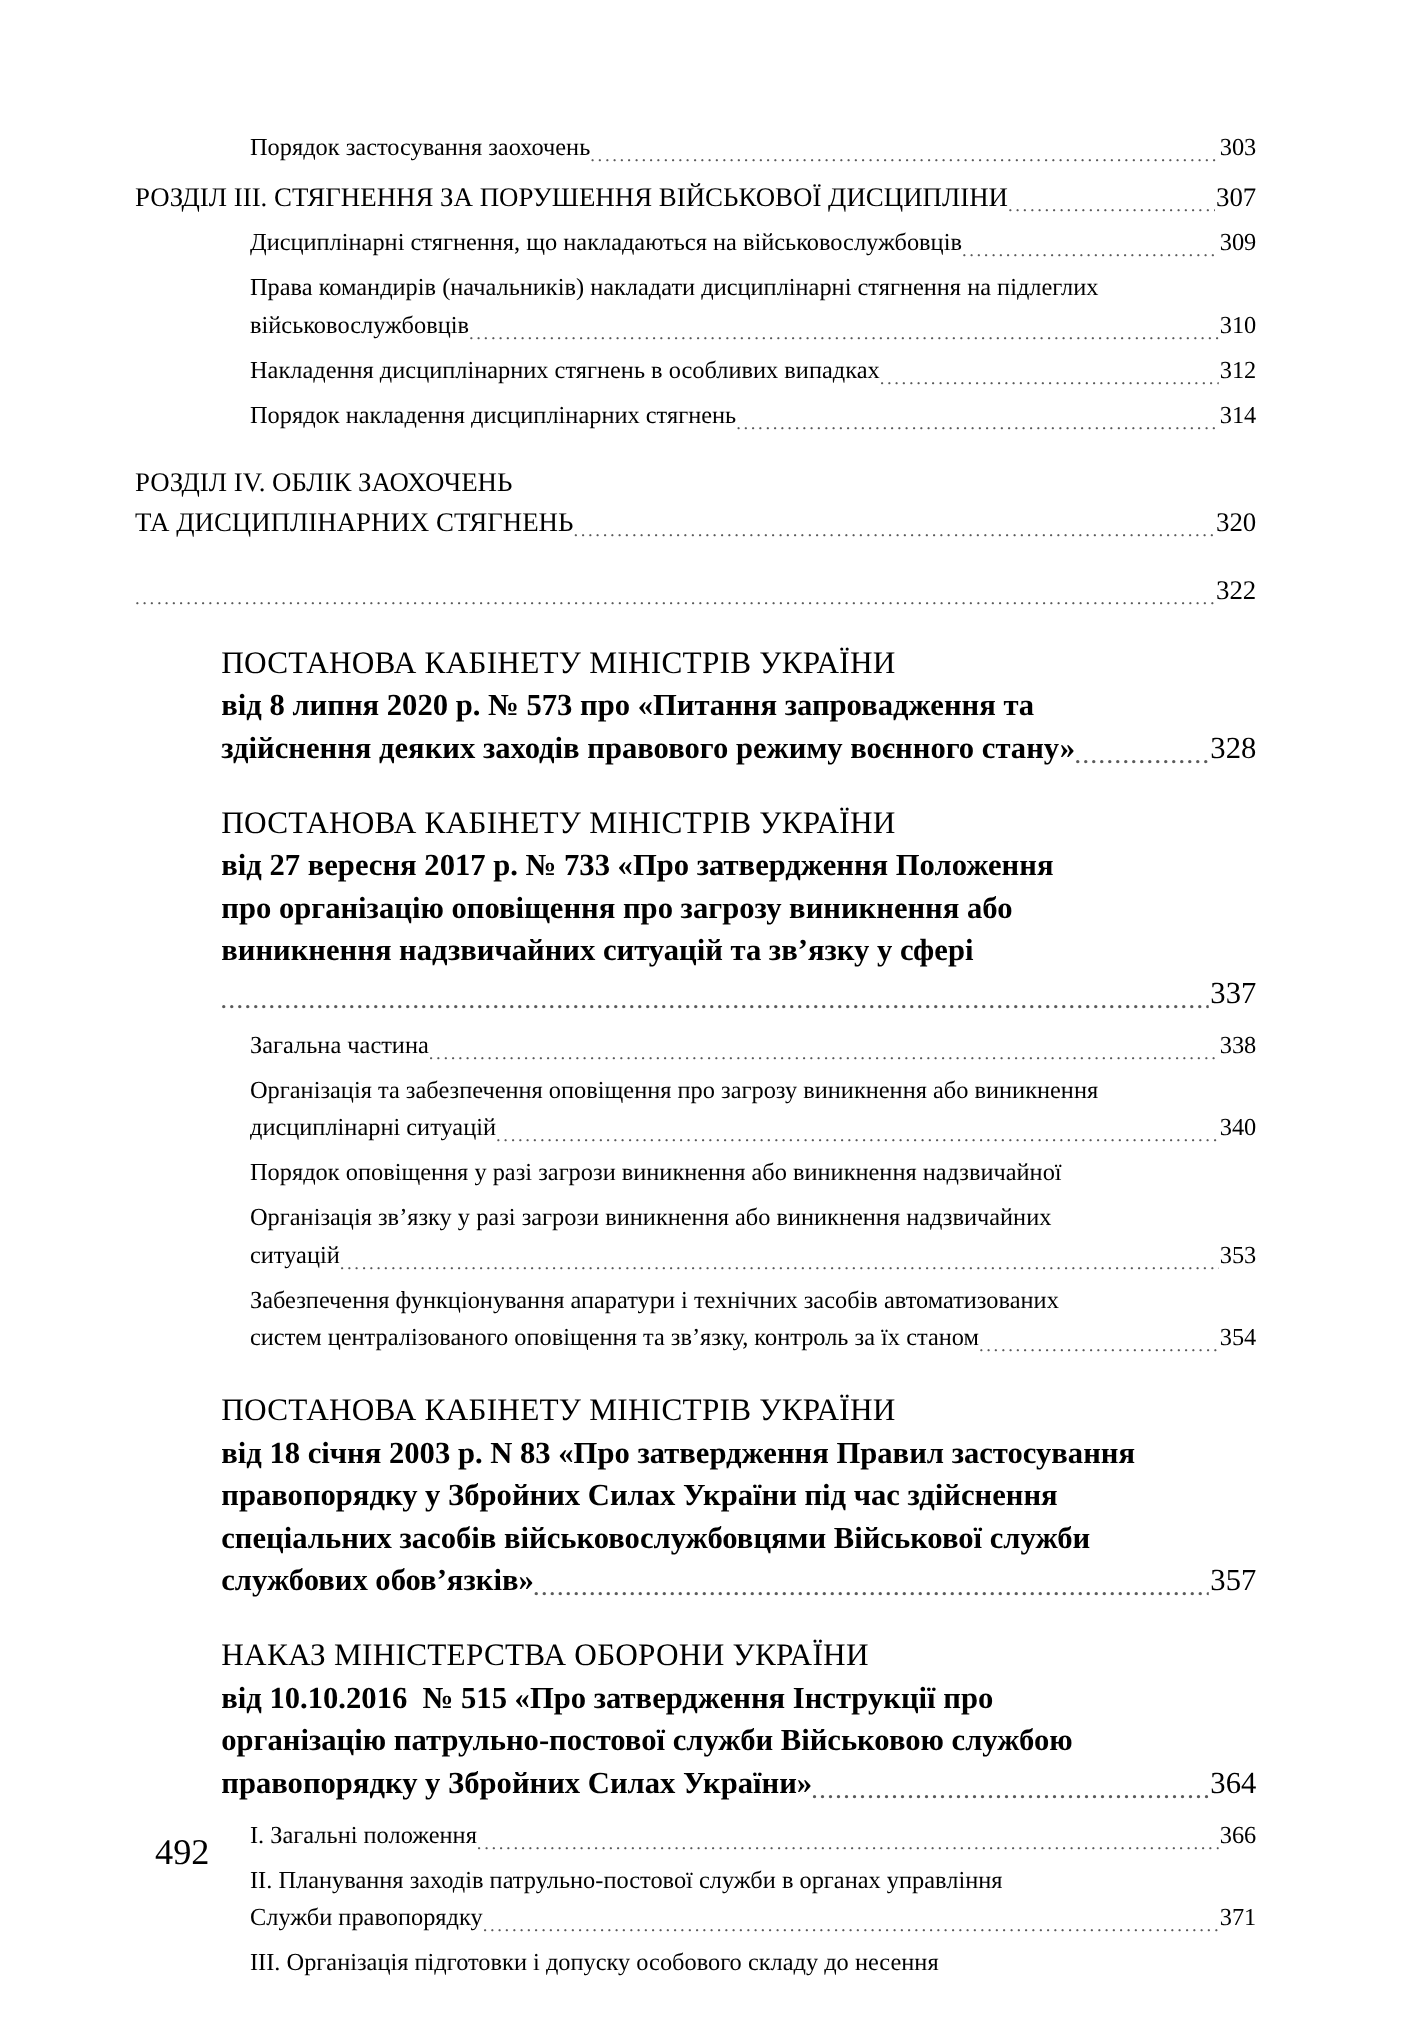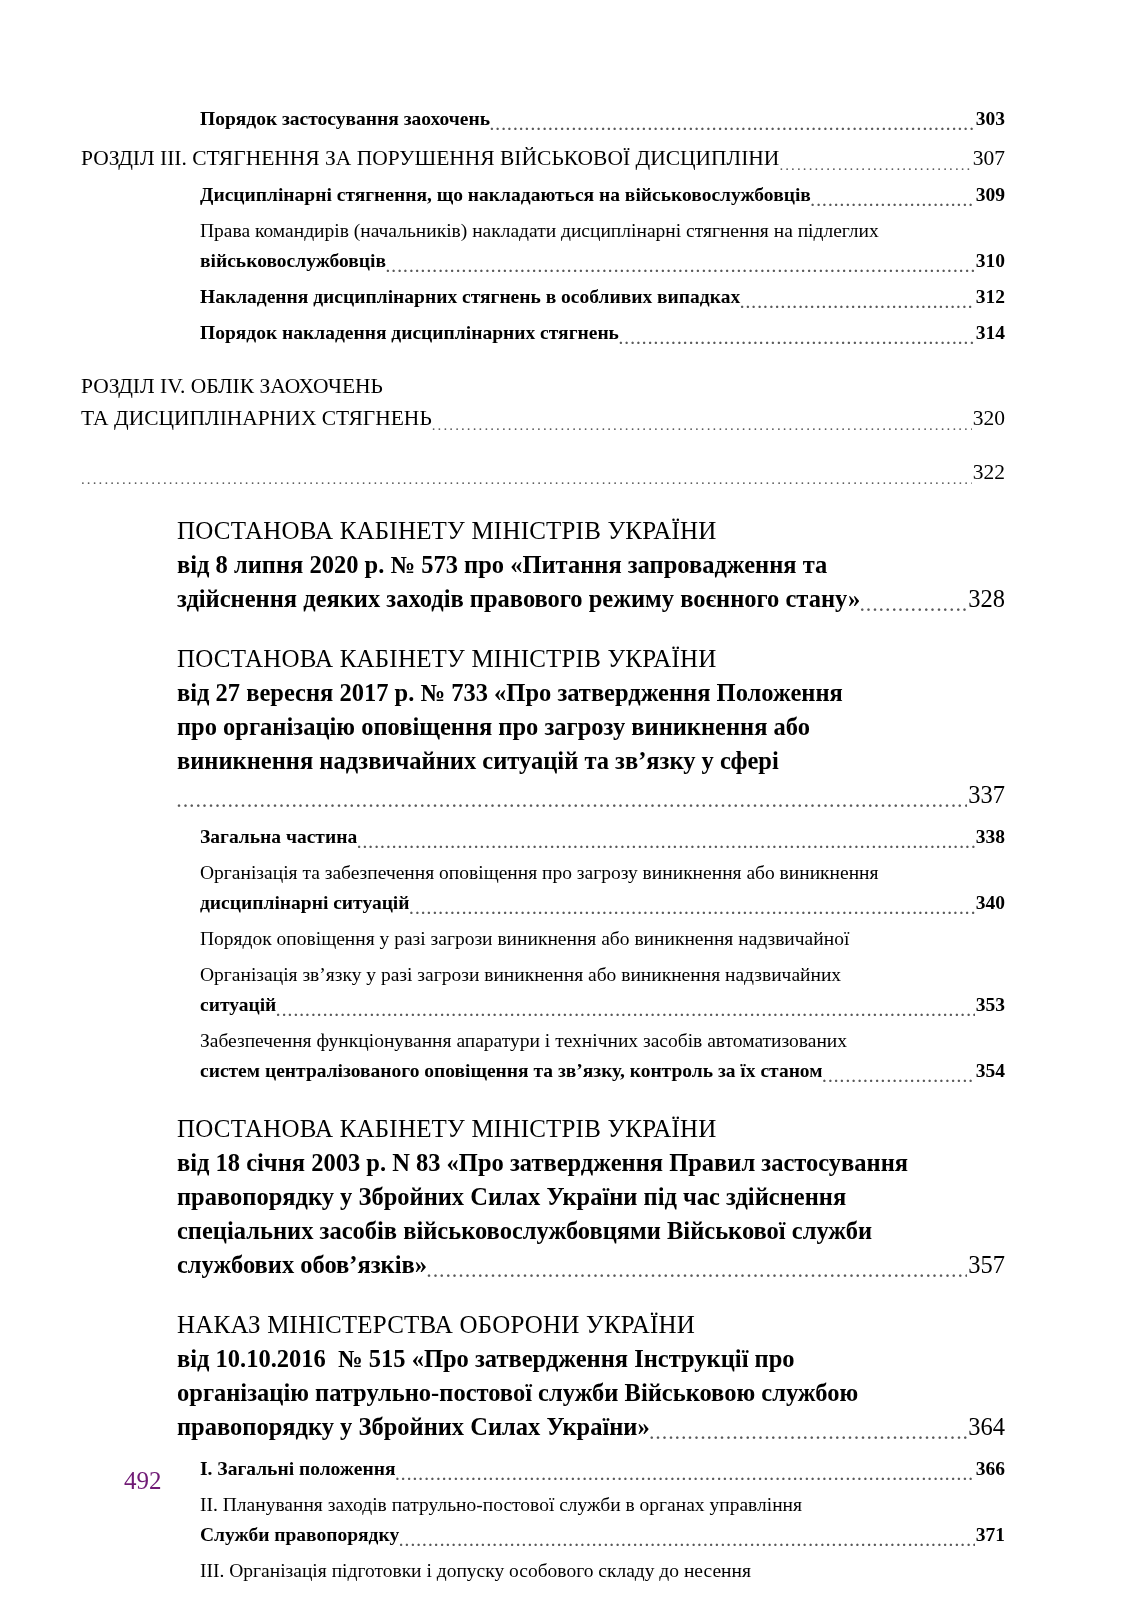--- a/index.html
+++ b/index.html
@@ -63,23 +63,23 @@
   }
 
   
   .sub-block {
     margin-left: 200px;
     margin-right: 137px;
     font-size: 19.5px;
     line-height: 30px;
   }
   .sub-block .first-line { white-space: pre-wrap; }
-  .sub-block .toc-entry { margin-left: 0; margin-right: 0; font-weight: bold; }
+  .sub-block .toc-entry { margin-left: 0; margin-right: 0; }
   .rozdil-block {
-    margin-left: 81px;
+    margin-left: 108px;
     margin-right: 137px;
     font-size: 21.5px;
     line-height: 32px;
   }
   .rozdil-block .toc-entry { margin: 0; }
 
   
   .doc-block {
     margin-left: 177px;
     margin-right: 137px;
@@ -109,23 +109,23 @@
     bottom: 0.10em;
     letter-spacing: 2.4px;
     font-size: 16px;
   }
 
   
   .folio {
     position: absolute;
     left: 124px;
     top: 1468px;
-    font-size: 25px;
+    font-size: 29px;
     line-height: 1;
-    color: #701a75;
+    color: #000000;
   }
 </style>
 </head>
 <body>
 
 <div class="page">
   <div class="content" id="toc-root">
       <div style="height: 104px;"></div>
       <div class="sub-block">
         <div class="toc-entry">

